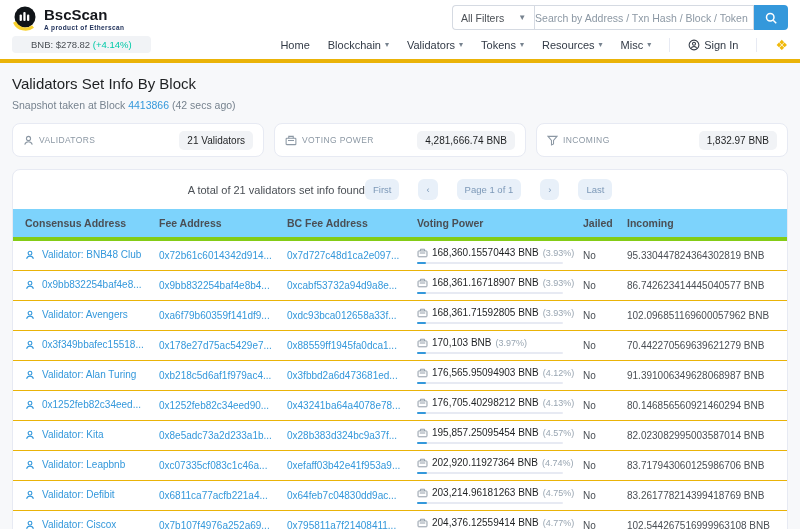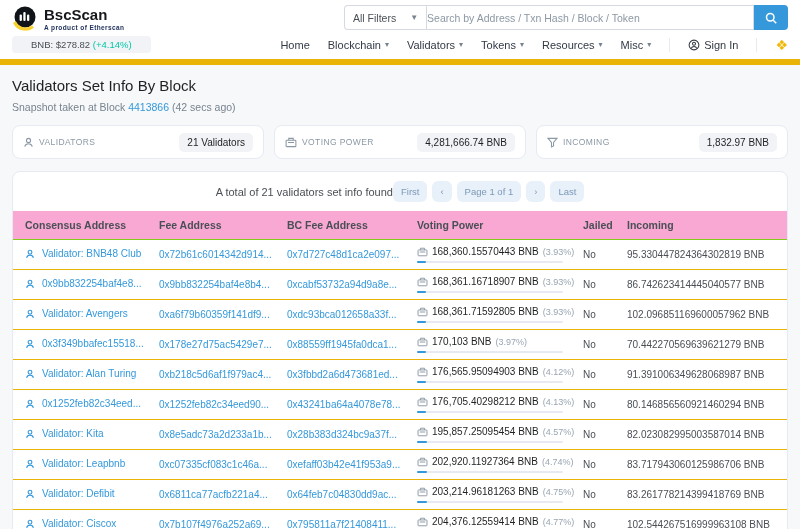--- a/index.html
+++ b/index.html
@@ -3,26 +3,26 @@
 <meta charset="utf-8">
 <style>
   * { box-sizing: border-box; margin: 0; padding: 0; }
   html, body { width: 800px; height: 529px; overflow: hidden; }
   body {
     font-family: "Liberation Sans", sans-serif;
     background: #f7f8fa;
     color: #1e2022;
   }
   
-  .topbar { background: #fff; padding: 5px 12px 0 12px; border-bottom: 6px solid #eab308; }
+  .topbar { background: #fff; padding: 5px 12px 0 12px; border-bottom: 4px solid #eab308; }
   .topbar-row1 { display: flex; justify-content: space-between; align-items: flex-start; }
   .logo { display: flex; align-items: center; gap: 6px; }
   .logo-text .brand { font-size: 15px; font-weight: bold; color: #15171c; line-height: 1; }
   .logo-text .sub { font-size: 6.5px; color: #21325b; letter-spacing: .4px; margin-top: 2px; font-weight: bold; }
-  .searchbar { display: flex; width: 444px; height: 25px; }
+  .searchbar { display: flex; width: 336px; height: 25px; }
   .filter-select {
     display: flex; align-items: center; gap: 14px; padding: 0 8px;
     border: 1px solid #d5dae2; border-right: none; border-radius: 4px 0 0 4px;
     font-size: 10.5px; color: #4a4f55; background: #fff; cursor: pointer; white-space: nowrap;
   }
   .caret { font-size: 8px; color: #77838f; }
   .search-input {
     flex: 1; border: 1px solid #d5dae2; border-radius: 0; padding: 0 0;
     font-size: 10.5px; color: #4a4f55; outline: none; font-family: "Liberation Sans", sans-serif;
   }
@@ -52,29 +52,29 @@
     flex: 1; background: #fff; border: 1px solid #e7eaf3; border-radius: 8px;
     padding: 6px 10px; display: flex; justify-content: space-between; align-items: center; height: 34px;
   }
   .stat-label { display: flex; align-items: center; gap: 5px; font-size: 8.5px; color: #8c98a4; letter-spacing: .4px; }
   .stat-value { background: #f1f3f6; border-radius: 5px; padding: 4px 8px; font-size: 10px; color: #1e2022; white-space: nowrap; }
   .gicon { color: #8c98a4; display: inline-flex; }
   
   .table-card { background: #fff; border: 1px solid #e7eaf3; border-radius: 8px 8px 0 0; margin-top: 12px; }
   .table-card-header { display: flex; justify-content: center; align-items: center; padding: 9px 12px; }
   .summary { font-size: 11px; color: #4a4f55; }
-  .pagination { display: flex; gap: 5px; align-items: center; }
+  .pagination { display: flex; gap: 19px; align-items: center; }
   .page-btn {
     background: #e8f0f9; color: #7d99b8; border: none; border-radius: 6px;
     font-size: 9.5px; padding: 5px 8px; cursor: pointer; font-family: "Liberation Sans", sans-serif; white-space: nowrap;
   }
   table { width: 100%; border-collapse: collapse; table-layout: fixed; }
   thead th {
     text-align: left; font-size: 10.5px; font-weight: bold; color: #4a4f55;
-    padding: 8px 6px; border-bottom: 1px solid #84cc16; background: #f9a8d4; white-space: nowrap;
+    padding: 8px 6px; border-bottom: 4px solid #84cc16; background: #7dd3fc; white-space: nowrap;
   }
   thead th:first-child, tbody td:first-child { padding-left: 12px; }
   tbody td {
     font-size: 10px; padding: 6px 6px; border-top: 1px solid #eab308;
     white-space: nowrap; overflow: hidden; vertical-align: middle; color: #4a4f55;
   }
   tbody tr:first-child td { border-top: none; }
   .addr { color: #3498db; text-decoration: none; display: inline-flex; align-items: center; gap: 7px; }
   .vp-line { display: flex; align-items: center; gap: 4px; color: #1e2022; }
   .vp-pct { color: #98a5b1; font-size: 9px; }

